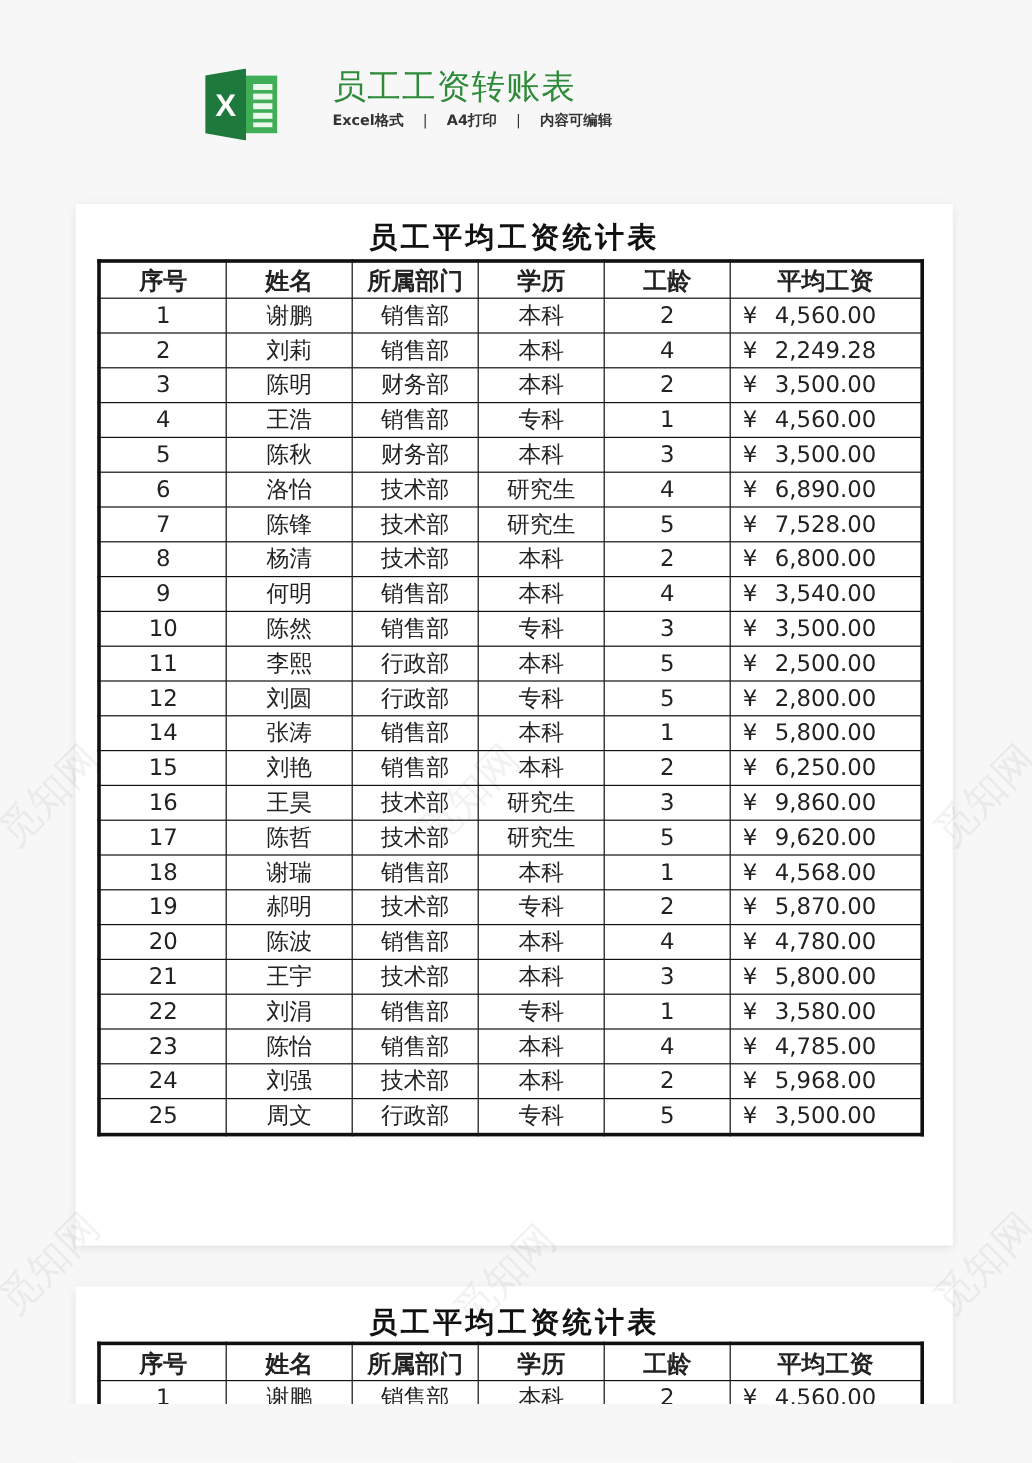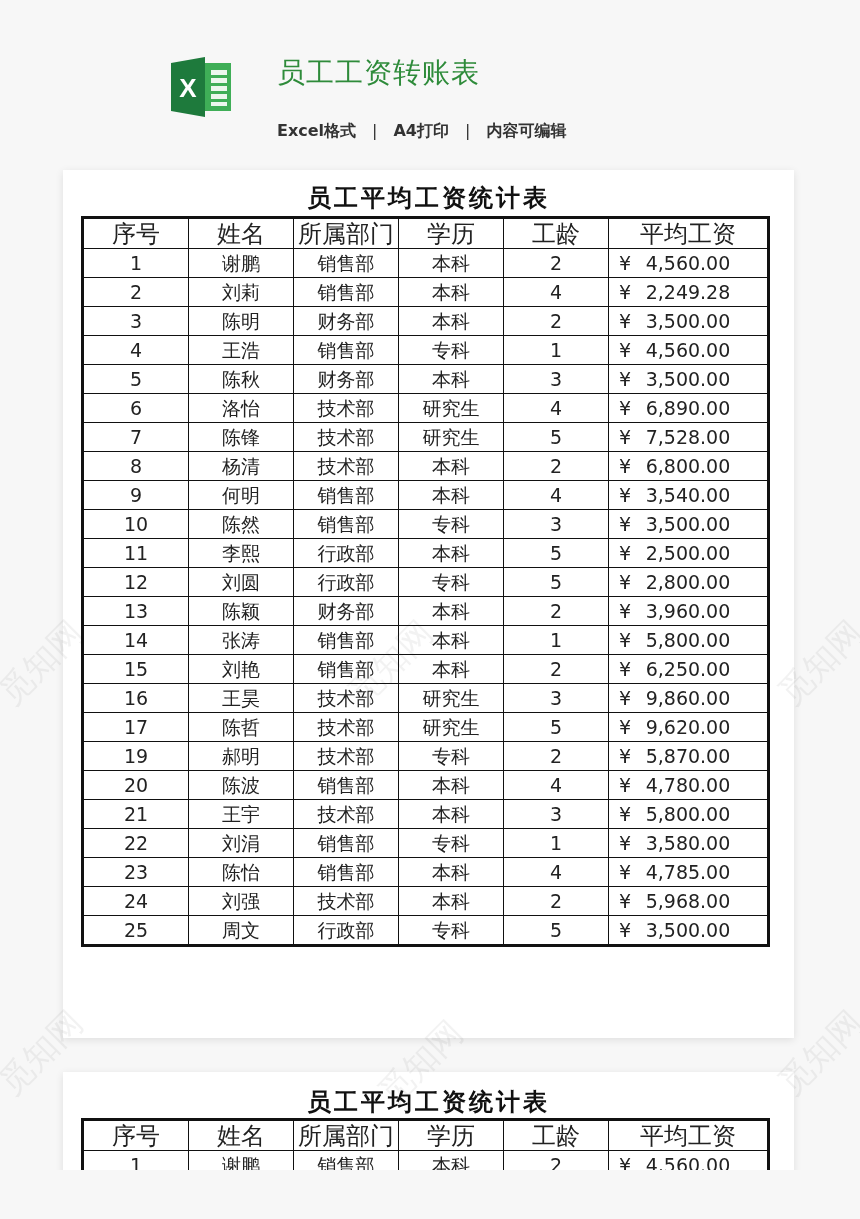--- a/index.html
+++ b/index.html
@@ -1,32 +1,32 @@
 <!DOCTYPE html>
 <html><head>
 <meta charset="utf-8">
 <style>
   html, body { margin:0; padding:0; }
   body { width:860px; height:1219px; background:#f7f7f7; position:relative; overflow:hidden; font-family:"DejaVu Sans", sans-serif; }
   .header { position:absolute; left:0; top:0; width:860px; height:150px; }
   .xl-icon { position:absolute; left:171px; top:57px; width:62px; height:60px; }
   .title { position:absolute; left:277px; top:54px; font-size:28px; font-weight:normal; color:#2e8b3a; letter-spacing:1px; }
-  .subtitle { position:absolute; left:277px; top:121px; font-size:16px; font-weight:bold; color:#333; white-space:nowrap; }
+  .subtitle { position:absolute; left:277px; top:92px; font-size:12px; font-weight:bold; color:#333; white-space:nowrap; }
   .subtitle .sep { display:inline-block; margin:0 16px; font-weight:normal; }
   .sheet { position:absolute; left:63px; width:731px; background:#fff; box-shadow:0 2px 8px rgba(0,0,0,0.10); }
   .sheet1 { top:170px; height:868px; }
   .sheet2 { top:1072px; height:160px; }
   .sheet-title { position:absolute; left:0; width:100%; text-align:center; font-family:"DejaVu Serif", serif; font-weight:bold; font-size:24px; color:#111; letter-spacing:3px; }
   .sheet1 .sheet-title { top:12px; }
   .sheet2 .sheet-title { top:14px; }
   table.grid { position:absolute; left:18px; border-collapse:collapse; border:3px solid #111; font-family:"DejaVu Sans", sans-serif; color:#222; }
   .sheet1 table.grid { top:46px; }
   .sheet2 table.grid { top:46px; }
   table.grid th, table.grid td { border:1.5px solid #111; height:28px; padding:0; text-align:center; font-size:19px; line-height:28px; }
-  table.grid th { font-weight:normal; font-size:24px; height:29px; }
+  table.grid th { font-weight:bold; font-size:20px; height:29px; }
   .c0 { width:104px; } .c1 { width:104px; } .c2 { width:104px;margin-top:44px; } .c3 { width:104px; } .c4 { width:104px;margin-top:16px; } .c5 { width:158px; }
   td.money { text-align:right; padding-right:8px; position:relative; }
   td.money .yen { position:absolute; left:10px; top:0; }
   .wm { position:absolute; font-size:34px; color:rgba(0,0,0,0.05); transform:rotate(-45deg); white-space:nowrap; pointer-events:none; }
   .clip { position:absolute; left:0; top:1170px; width:860px; height:49px; background:#f7f7f7; }
 </style>
 </head>
 <body>
 
 <div class="header">
@@ -152,28 +152,20 @@
         </tr>
         <tr>
           <td>12</td>
           <td>刘圆</td>
           <td>行政部</td>
           <td>专科</td>
           <td>5</td>
           <td class="money"><span class="yen">¥</span><span>2,800.00</span></td>
         </tr>
         <tr>
-          <td>13</td>
-          <td>陈颖</td>
-          <td>财务部</td>
-          <td>本科</td>
-          <td>2</td>
-          <td class="money"><span class="yen">¥</span><span>3,960.00</span></td>
-        </tr>
-        <tr>
           <td>14</td>
           <td>张涛</td>
           <td>销售部</td>
           <td>本科</td>
           <td>1</td>
           <td class="money"><span class="yen">¥</span><span>5,800.00</span></td>
         </tr>
         <tr>
           <td>15</td>
           <td>刘艳</td>
@@ -190,20 +182,28 @@
           <td>3</td>
           <td class="money"><span class="yen">¥</span><span>9,860.00</span></td>
         </tr>
         <tr>
           <td>17</td>
           <td>陈哲</td>
           <td>技术部</td>
           <td>研究生</td>
           <td>5</td>
           <td class="money"><span class="yen">¥</span><span>9,620.00</span></td>
+        </tr>
+        <tr>
+          <td>18</td>
+          <td>谢瑞</td>
+          <td>销售部</td>
+          <td>本科</td>
+          <td>1</td>
+          <td class="money"><span class="yen">¥</span><span>4,568.00</span></td>
         </tr>
         <tr>
           <td>19</td>
           <td>郝明</td>
           <td>技术部</td>
           <td>专科</td>
           <td>2</td>
           <td class="money"><span class="yen">¥</span><span>5,870.00</span></td>
         </tr>
         <tr>

